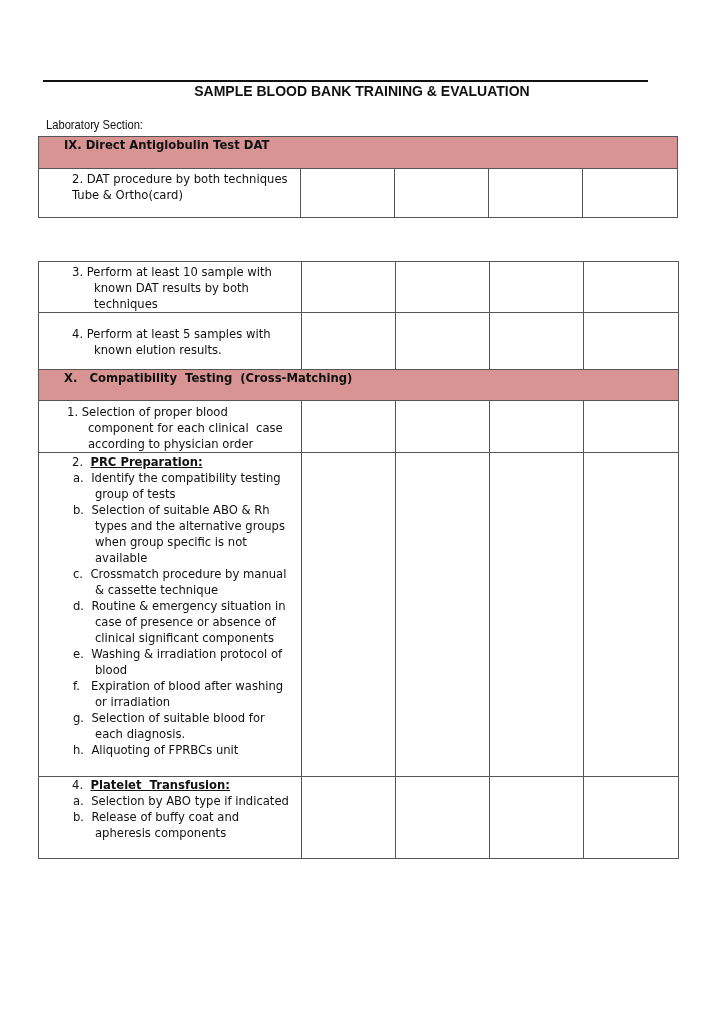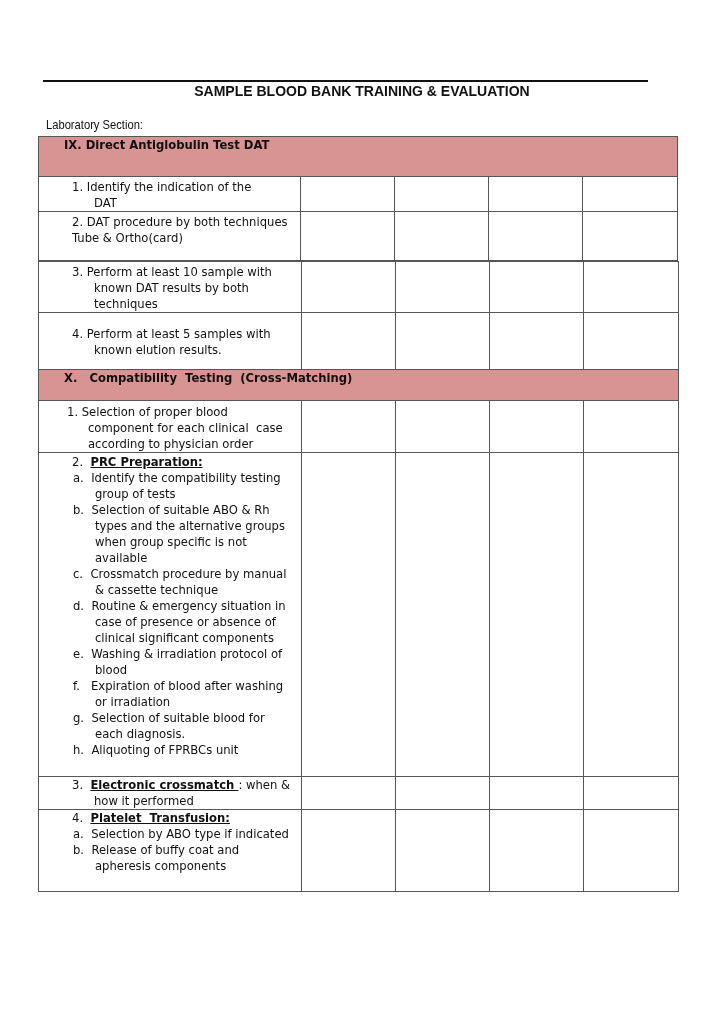--- a/index.html
+++ b/index.html
@@ -30,34 +30,22 @@
 
 <table class="grid" id="t1">
   <colgroup>
       <col style="width:262px">
       <col style="width:94px">
       <col style="width:94px">
       <col style="width:94px">
       <col style="width:95px">
     </colgroup>
   <tbody>
-      <tr style="height:40px">
+      <tr style="height:32px">
     <td class="sec" colspan="5"><span>IX. Direct Antiglobulin Test DAT</span></td>
-  </tr>
-  <tr style="height:34px">
-    <td>
-          <div class="item" style="padding-left:33px">
-      <div class="line">1. Identify the indication of the</div>
-      <div class="line" style="padding-left:22px">DAT</div>
-    </div>
-        </td>
-    <td></td>
-        <td></td>
-        <td></td>
-        <td></td>
   </tr>
   <tr style="height:49px">
     <td>
           <div class="item">
       <div class="line" style="padding-left:29px">2. DAT procedure by both techniques</div>
       <div class="line" style="padding-left:29px">Tube &amp; Ortho(card)</div>
     </div>
         </td>
     <td></td>
         <td></td>
@@ -143,34 +131,20 @@
         <div class="line" style="padding-left:22px">each diagnosis.</div>
         <div class="line" style="white-space:pre">h.  Aliquoting of FPRBCs unit</div>
       </div>
     </div>
         </td>
     <td></td>
         <td></td>
         <td></td>
         <td></td>
   </tr>
-  <tr style="height:32px">
-    <td>
-          <div class="item" style="padding-left:33px; padding-top:0">
-      <div class="line">
-        <span>3.</span>&nbsp;&nbsp;<span class="u" style="white-space:pre">Electronic crossmatch </span><span>: when &amp;</span>
-      </div>
-      <div class="line" style="padding-left:22px">how it performed</div>
-    </div>
-        </td>
-    <td></td>
-        <td></td>
-        <td></td>
-        <td></td>
-  </tr>
   <tr style="height:82px">
     <td>
           <div class="item" style="padding-left:0; padding-top:0">
       <div class="line" style="padding-left:33px">
         <span>4.</span>&nbsp;&nbsp;<span class="u" style="white-space:pre">Platelet  Transfusion:</span>
       </div>
       <div style="padding-left:34px">
         <div class="line" style="white-space:pre">a.  Selection by ABO type if indicated</div>
         <div class="line" style="white-space:pre">b.  Release of buffy coat and</div>
         <div class="line" style="padding-left:22px">apheresis components</div>

